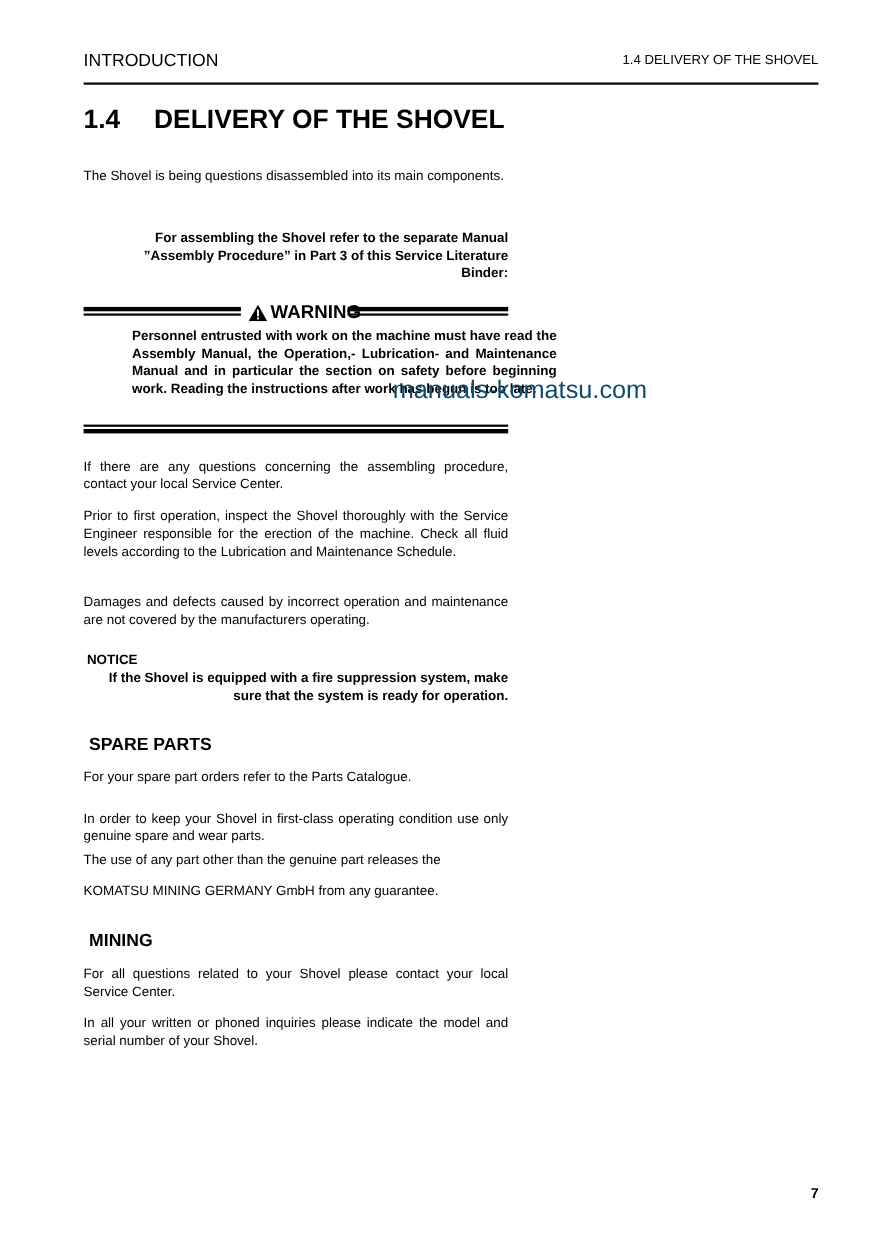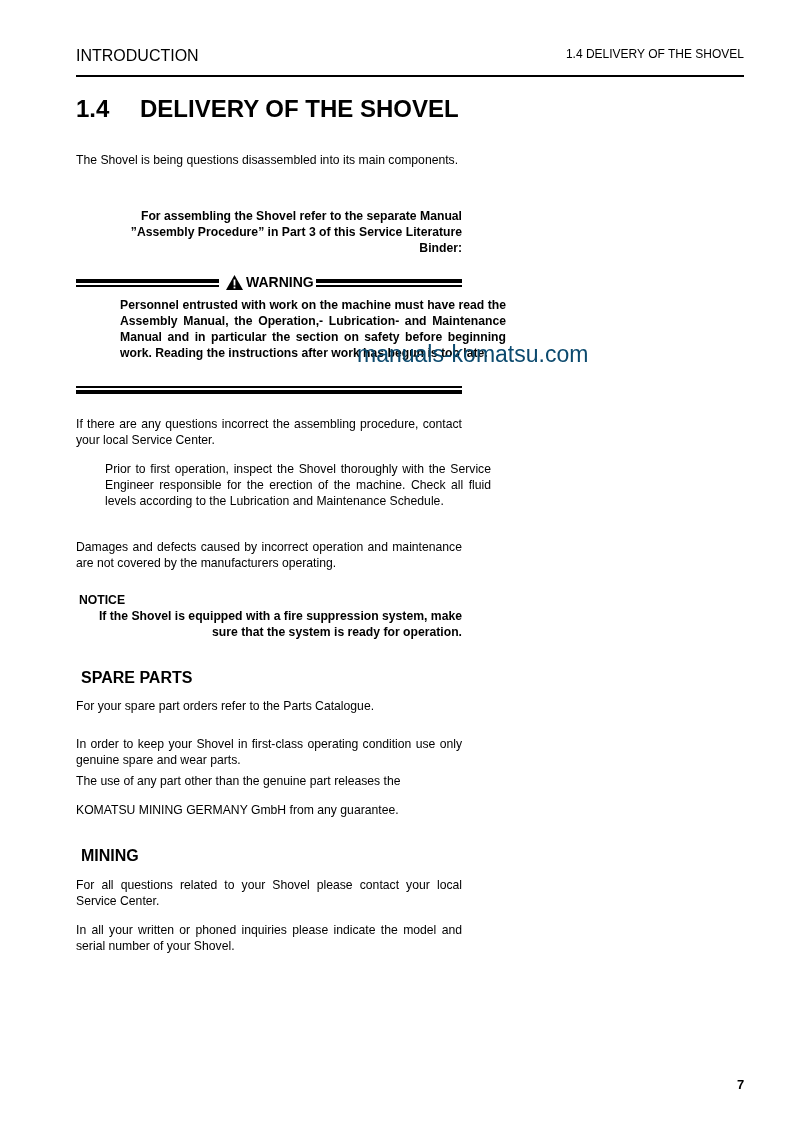--- a/index.html
+++ b/index.html
@@ -13,21 +13,21 @@
   .p { position: absolute; left: 76px; width: 386px; font-size: 12.2px; line-height: 16px; margin: 0; text-align: justify; }
   .bold { font-weight: bold; }
   .indent { left: 100px; width: 362px; }
   .h2 { position: absolute; left: 76px; font-size: 16px; font-weight: bold; margin: 5px; }
   .warn-top { position: absolute; left: 76px; width: 386px; top: 275px; height: 14px; }
   .warn-top .lineL, .warn-top .lineR { position: absolute; top: 4px; height: 8px; }
   .warn-top .lineL { left: 0; width: 143px; }
   .warn-top .lineR { right: 0; width: 146px; }
   .rule-thick { height: 4px; background: #000; }
   .rule-thin { height: 2px; background: #000; margin-top: 2px; }
-  .warn-label { position: absolute; left: 150px; top: -1px; font-size: 14px; font-weight: bold; display: flex; align-items: center; gap: 3px; }
+  .warn-label { position: absolute; left: 150px; top: -1px; font-size: 17px; font-weight: bold; display: flex; align-items: center; gap: 3px; }
   .warn-bottom { position: absolute; left: 76px; width: 386px; top: 386px; }
   .warn-bottom .rule-thin { margin-top: 0; }
   .watermark { position: absolute; left: 357px; top: 341px; font-size: 23px; color: #0c4a6e; white-space: nowrap; }
   .page-number { position: absolute; left: 737px; top: 1077px; font-size: 13px; font-weight: bold; }
 </style>
 </head>
 <body>
 
 <div class="header-left">INTRODUCTION</div>
 <div class="header-right">1.4 DELIVERY OF THE SHOVEL</div>
@@ -61,22 +61,22 @@
 
 <p class="p bold" style="top:297px;margin-left:44px;">Personnel entrusted with work on the machine must have read the Assembly Manual, the Operation,- Lubrication- and Maintenance Manual and in particular the section on safety before beginning work. Reading the instructions after work has begun is too late.</p>
 
 <div class="warn-bottom">
   <div class="rule-thin" style="margin-bottom:2px;"></div>
     <div class="rule-thick"></div>
 </div>
 
 <div class="watermark">manuals-komatsu.com</div>
 
-<p class="p" style="top:416px;">If there are any questions incorrect the assembling procedure, contact your local Service Center.</p>
-<p class="p" style="top:461px;margin-left:29px;">Prior to first operation, inspect the Shovel thoroughly with the Service Engineer responsible for the erection of the machine. Check all fluid levels according to the Lubrication and Maintenance Schedule.</p>
+<p class="p" style="top:416px;">If there are any questions concerning the assembling procedure, contact your local Service Center.</p>
+<p class="p" style="top:461px;">Prior to first operation, inspect the Shovel thoroughly with the Service Engineer responsible for the erection of the machine. Check all fluid levels according to the Lubrication and Maintenance Schedule.</p>
 <p class="p" style="top:539px;">Damages and defects caused by incorrect operation and maintenance are not covered by the manufacturers operating.</p>
 
 <div class="p bold" style="top:592px; left:79px;">NOTICE</div>
 <p class="p bold" style="top:608px; text-align:right;">If the Shovel is equipped with a fire suppression system, make sure that the system is ready for operation.</p>
 
 <h2 class="h2" style="top:664px;">SPARE PARTS</h2>
 <p class="p" style="top:698px;">For your spare part orders refer to the Parts Catalogue.</p>
 <p class="p" style="top:736px;">In order to keep your Shovel in first-class operating condition use only genuine spare and wear parts.</p>
 <p class="p" style="top:773px; text-align:left;">The use of any part other than the genuine part releases the</p>
 <p class="p" style="top:802px; text-align:left;">KOMATSU MINING GERMANY GmbH from any guarantee.</p>

